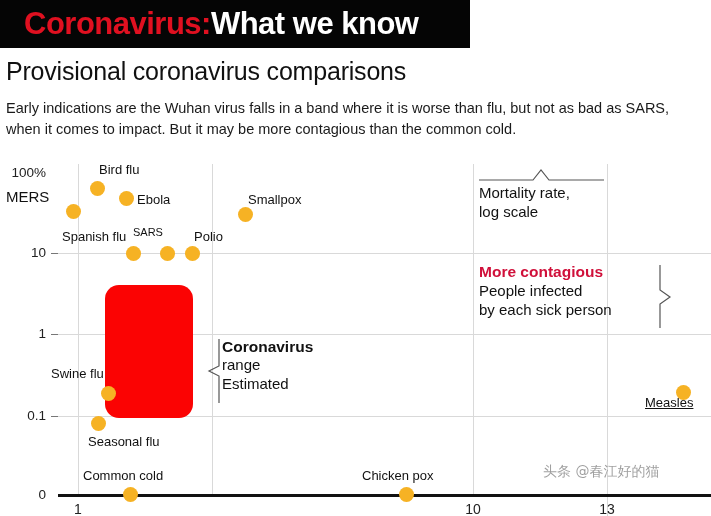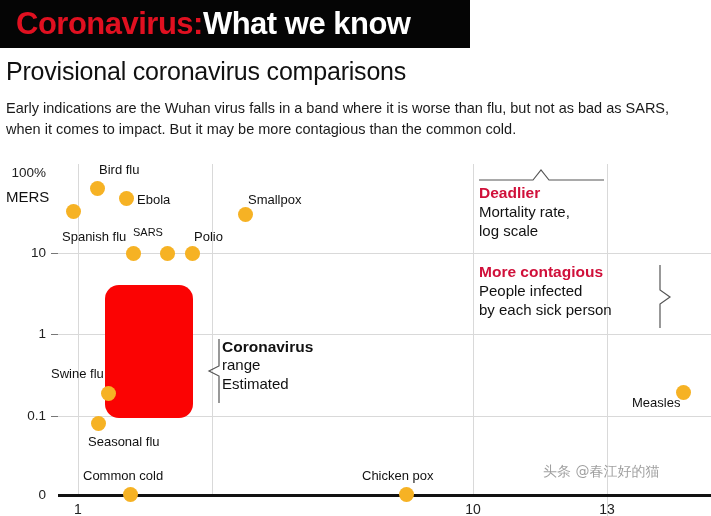--- a/index.html
+++ b/index.html
@@ -3,21 +3,21 @@
 <meta charset="utf-8">
 <style>
   html,body{margin:0;padding:0;}
   body{
     width:711px;height:516px;background:#ffffff;overflow:hidden;
     font-family:"Liberation Sans","DejaVu Sans",sans-serif;
     color:#111;position:relative;
   }
   .banner{
     position:absolute;left:0;top:0;width:470px;height:48px;background:#050505;
-    display:flex;align-items:center;padding-left:16px;box-sizing:border-box;text-align:right;
+    display:flex;align-items:center;padding-left:24px;box-sizing:border-box;text-align:right;
   }
   .banner-red{color:#e01020;font-size:31px;font-weight:bold;letter-spacing:-0.5px;}
   .banner-white{color:#ffffff;font-size:31px;font-weight:bold;letter-spacing:-0.5px;}
   .headline{
     position:absolute;left:6px;top:57px;font-size:25px;color:#111;letter-spacing:-0.2px;
   }
   .standfirst{
     position:absolute;left:6px;top:98px;width:700px;font-size:14.5px;line-height:21px;color:#1a1a1a;
   }
   
@@ -112,36 +112,35 @@
   <div class="dot" style="left:91px; top:266px;width:15px;height:15px;"></div>
   <div class="pt-label" style="left:88px;top:284px;">Seasonal flu</div>
 
   <div class="dot" style="left:123px;top:337px;width:15px;height:15px;"></div>
   <div class="pt-label" style="left:83px;top:318px;">Common cold</div>
 
   <div class="dot" style="left:399px;top:337px;width:15px;height:15px;"></div>
   <div class="pt-label" style="left:362px;top:318px;">Chicken pox</div>
 
   <div class="dot" style="left:676px;top:235px;width:15px;height:15px;"></div>
-  <div class="pt-label" style="left:632px;top:245px;">Measles</div>
+  <div class="pt-label" style="left:645px;top:245px;text-decoration:underline;">Measles</div>
 
   <div class="anno" style="left:222px;top:188px;">
     <div class="anno-corona-title">Coronavirus</div>
     <div class="anno-corona-body">range</div>
     <div class="anno-corona-body">Estimated</div>
   </div>
   <svg class="brace" width="16" height="66" style="left:206px;top:188px;">
     <path d="M13 1 L13 28 L3 33 L13 38 L13 65" stroke="#555" stroke-width="1.2" fill="none"></path>
   </svg>
 
   <svg class="brace" width="128" height="14" style="left:478px;top:18px;">
     <path d="M1 12 L55 12 L63 2 L71 12 L126 12" stroke="#555" stroke-width="1.2" fill="none"></path>
   </svg>
   <div class="anno" style="left:479px;top:34px;">
-    <div class="anno-title">Deadlier</div>
     <div class="anno-body">Mortality rate,</div>
     <div class="anno-body">log scale</div>
   </div>
 
   <div class="anno" style="left:479px;top:113px;">
     <div class="anno-title">More contagious</div>
     <div class="anno-body">People infected</div>
     <div class="anno-body">by each sick person</div>
   </div>
   <svg class="brace" width="16" height="66" style="left:657px;top:114px;">

